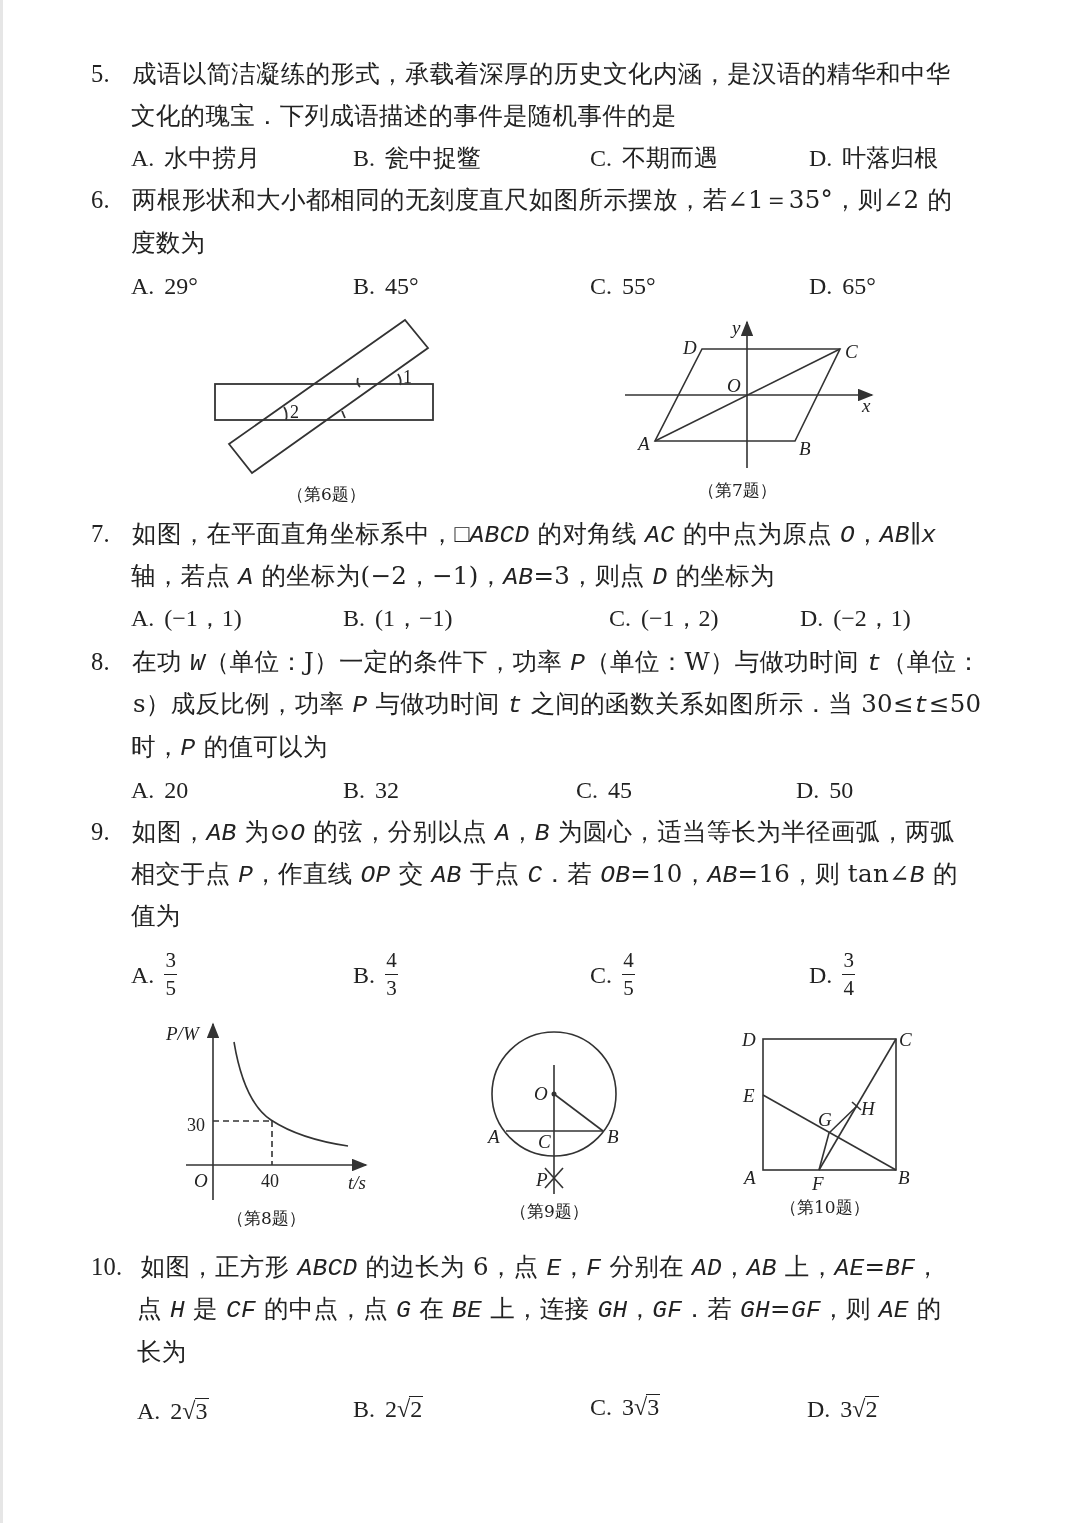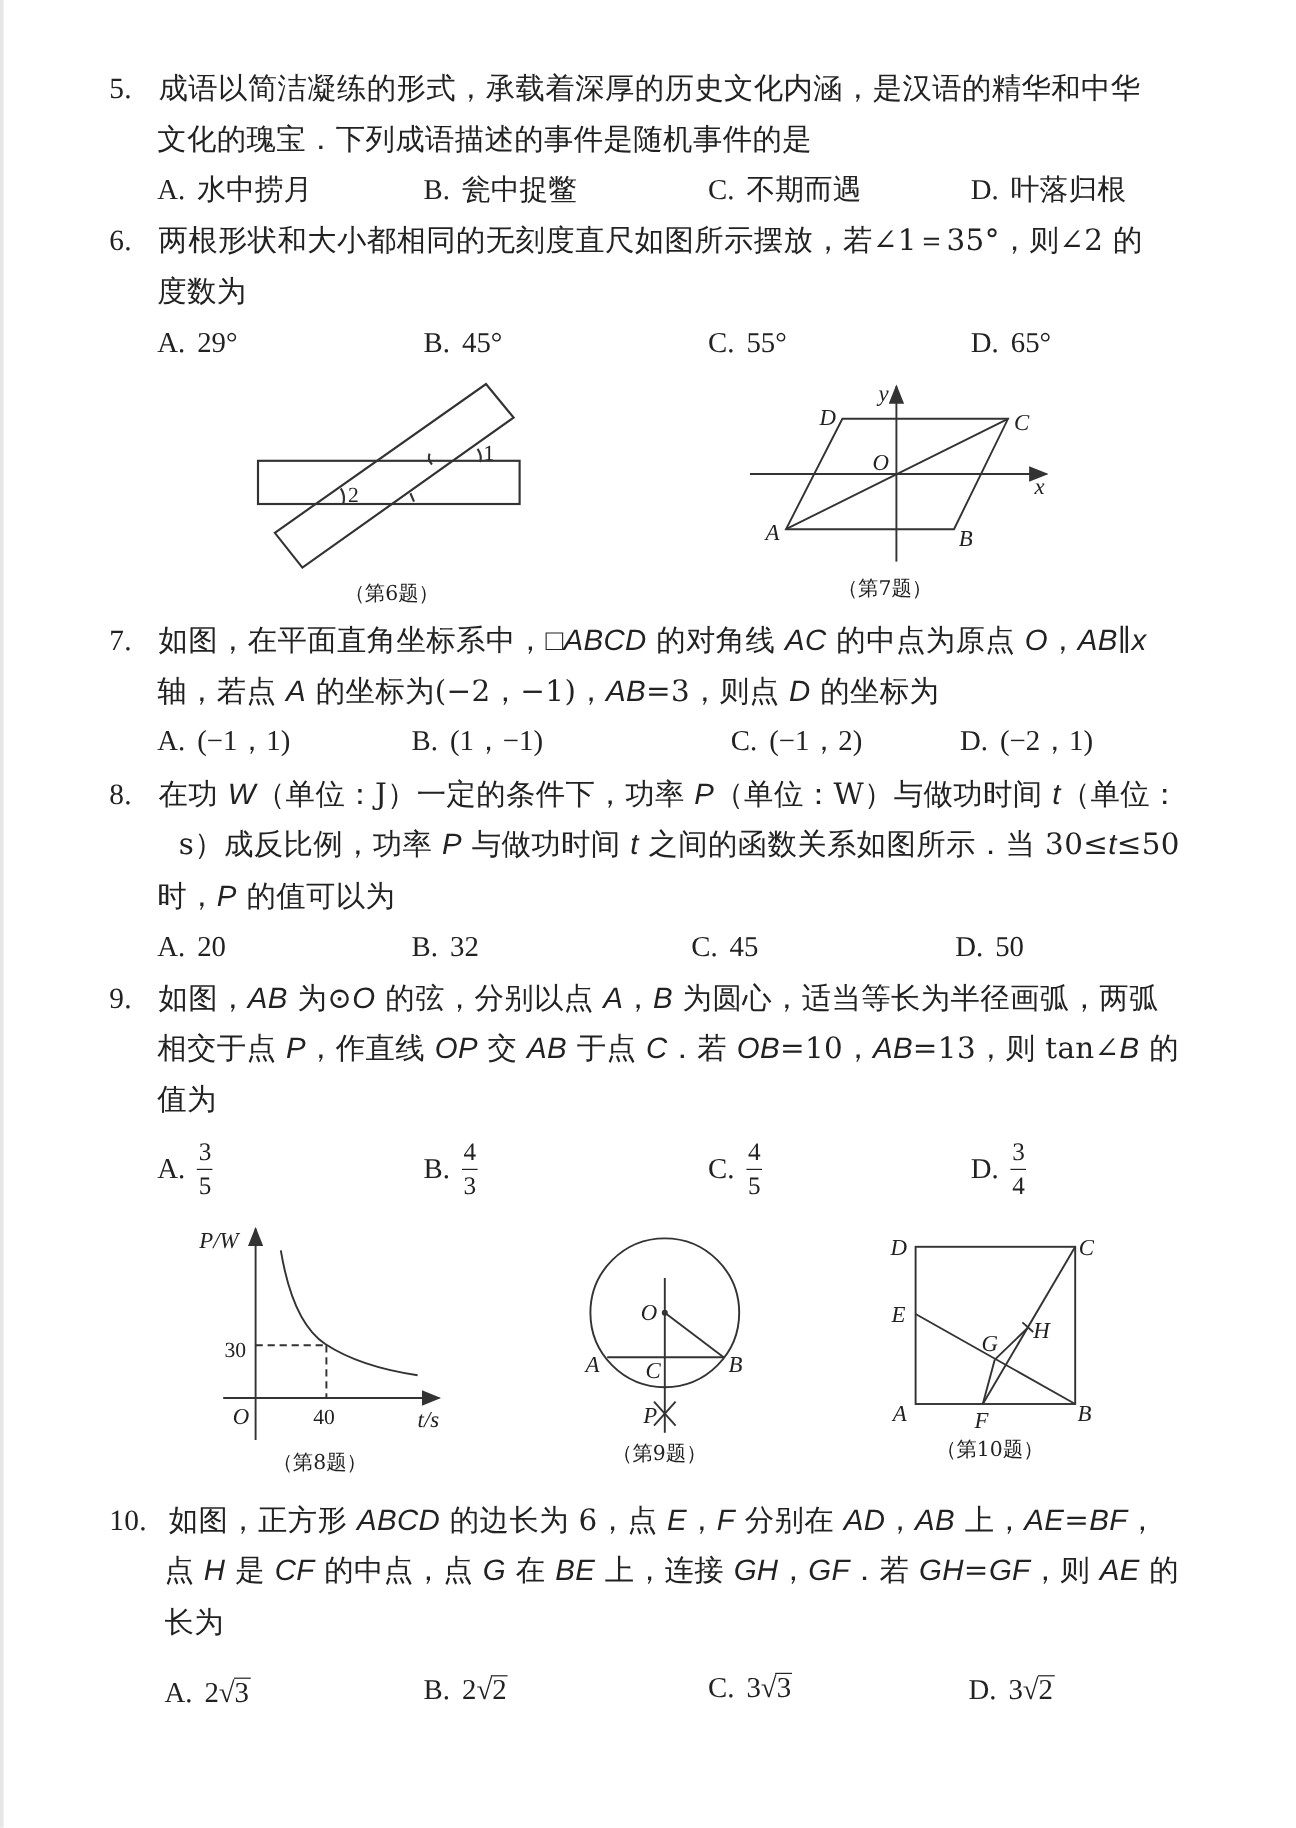--- a/index.html
+++ b/index.html
@@ -5,21 +5,21 @@
   html, body { margin: 0; padding: 0; }
   body {
     width: 1080px; height: 1523px; background: #ffffff; position: relative; overflow: hidden;
     font-family: "DejaVu Serif", "Liberation Serif", serif; color: #222222;
   }
   .left-rule { position: absolute; left: 0; top: 0; width: 3px; height: 1523px; background: #e6e6e6; }
   .line { position: absolute; font-size: 24.5px; white-space: nowrap; line-height: 1; letter-spacing: 0.3px; }
   .num { font-family: "Liberation Serif", serif; }
   .opt { position: absolute; font-size: 24px; white-space: nowrap; line-height: 1; }
   .opt .lbl { font-family: "Liberation Serif", serif; margin-right: 10px; }
-  i.v { font-family: Liberation Sans, sans-serif; font-style: italic; }
+  i.v { font-family: Liberation Mono, monospace; font-style: italic; }
   .frac { display: inline-flex; flex-direction: column; align-items: center; vertical-align: middle; font-family: "Liberation Serif", serif; font-size: 21px; line-height: 1; }
   .frac .bar { width: 13px; height: 1.3px; background: #222; margin: 3px 0; }
   .fig { position: absolute; }
   .fig svg { display: block; overflow: visible; }
   .cap { font-family: "DejaVu Serif", serif; font-size: 17px; fill: #222; }
   .lab { font-family: "Liberation Serif", serif; font-style: italic; font-size: 19px; fill: #222; }
   .labn { font-family: "Liberation Serif", serif; font-size: 18px; fill: #222; }
   .sq { font-family: "Liberation Serif", serif; }
   .sqrt { display: inline-block; border-top: 1.3px solid #222; padding: 0 1px; margin-left: -1px; line-height: 1; }
 </style>
@@ -104,39 +104,39 @@
   <div class="opt num" style="left:343px; top:606px;"><span class="lbl">B.</span><span>(1，−1)</span></div>
   <div class="opt num" style="left:577px; top:606px;margin-left:32px;"><span class="lbl">C.</span><span>(−1，2)</span></div>
   <div class="opt num" style="left:800px; top:606px;"><span class="lbl">D.</span><span>(−2，1)</span></div>
 </div>
 
 <div>
   <div class="line" style="left:91px; top:650px;">
     <span class="num">8.</span>
     <span style="margin-left:14px">在功 </span><i class="v">W</i><span>（单位：J）一定的条件下，功率 </span><i class="v">P</i><span>（单位：W）与做功时间 </span><i class="v">t</i><span>（单位：</span>
   </div>
-  <div class="line" style="left:149px; top:692px;">
+  <div class="line" style="left:133px; top:692px;">
     <span>s）成反比例，功率 </span><i class="v">P</i><span> 与做功时间 </span><i class="v">t</i><span> 之间的函数关系如图所示．当 30≤</span><i class="v">t</i><span>≤50</span>
   </div>
   <div class="line" style="left:131px; top:735px;text-align:center;">
     <span>时，</span><i class="v">P</i><span> 的值可以为</span>
   </div>
   <div class="opt num" style="left:131px; top:778px;"><span class="lbl">A.</span><span>20</span></div>
   <div class="opt num" style="left:343px; top:778px;"><span class="lbl">B.</span><span>32</span></div>
   <div class="opt num" style="left:576px; top:778px;"><span class="lbl">C.</span><span>45</span></div>
   <div class="opt num" style="left:796px; top:778px;"><span class="lbl">D.</span><span>50</span></div>
 </div>
 
 <div>
   <div class="line" style="left:91px; top:820px;">
     <span class="num">9.</span>
     <span style="margin-left:14px">如图，</span><i class="v">AB</i><span> 为⊙</span><i class="v">O</i><span> 的弦，分别以点 </span><i class="v">A</i><span>，</span><i class="v">B</i><span> 为圆心，适当等长为半径画弧，两弧</span>
   </div>
   <div class="line" style="left:131px; top:862px;">
-    <span>相交于点 </span><i class="v">P</i><span>，作直线 </span><i class="v">OP</i><span> 交 </span><i class="v">AB</i><span> 于点 </span><i class="v">C</i><span>．若 </span><i class="v">OB</i><span>=10，</span><i class="v">AB</i><span>=13，则 tan∠</span><i class="v">B</i><span> 的</span>
+    <span>相交于点 </span><i class="v">P</i><span>，作直线 </span><i class="v">OP</i><span> 交 </span><i class="v">AB</i><span> 于点 </span><i class="v">C</i><span>．若 </span><i class="v">OB</i><span>=10，</span><i class="v">AB</i><span>=16，则 tan∠</span><i class="v">B</i><span> 的</span>
   </div>
   <div class="line" style="left:131px; top:904px;">值为</div>
   <div class="opt" style="left:131px; top:950px;"><span class="lbl" style="vertical-align:middle">A.</span><span class="frac">
         <span>3</span>
         <span class="bar"></span>
         <span>5</span>
       </span></div>
   <div class="opt" style="left:353px; top:950px;"><span class="lbl" style="vertical-align:middle">B.</span><span class="frac">
         <span>4</span>
         <span class="bar"></span>

